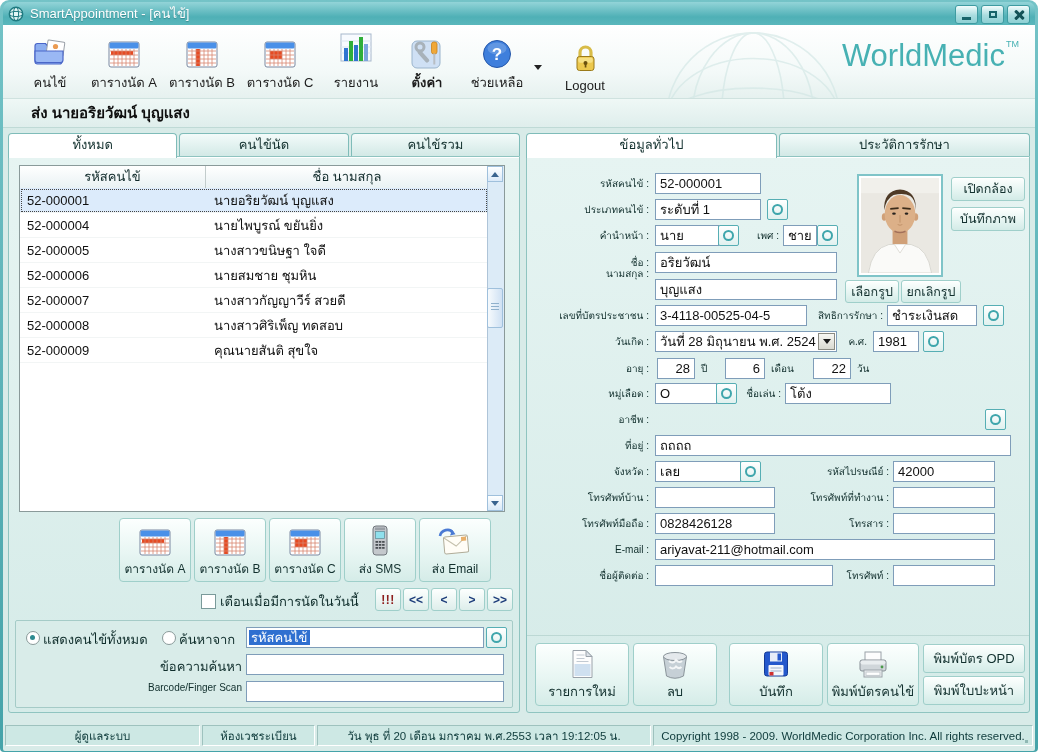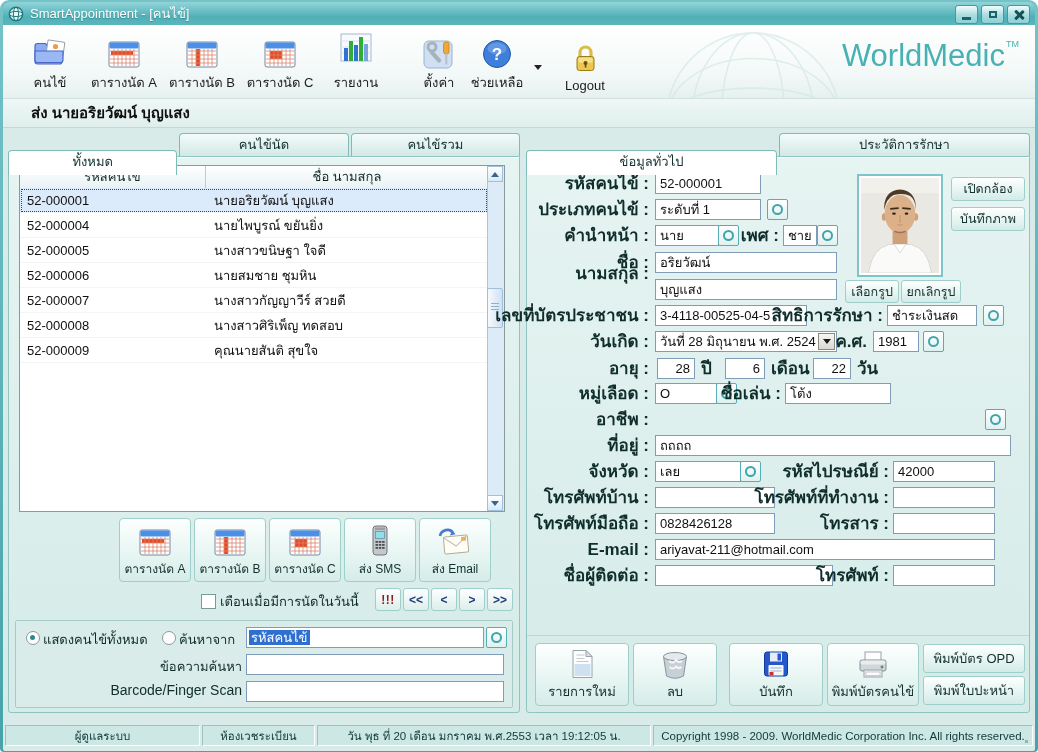--- a/index.html
+++ b/index.html
@@ -23,21 +23,21 @@
   .titem{position:absolute;top:5px;height:63px;display:flex;flex-direction:column;align-items:center;justify-content:flex-end;gap:2px;cursor:pointer;}
   .tlabel{font-size:13px;color:#1c1c1c;white-space:nowrap;}
   .tcaret{position:absolute;left:531px;top:40px;width:0;height:0;border-left:4px solid transparent;border-right:4px solid transparent;border-top:5px solid #222;cursor:pointer;}
   
   .headerbar{position:absolute;left:0;top:74px;right:0;height:29px;box-sizing:border-box;background:linear-gradient(#eff8f6,#dfeeec);border-bottom:1px solid #bfdad6;line-height:28px;font-weight:bold;font-size:15px;color:#0e0e0e;padding-left:28px;}
   
   .lpanel{position:absolute;left:5px;top:108px;width:512px;height:580px;}
   .rpanel{position:absolute;left:523px;top:108px;width:504px;height:580px;}
   .tabs{position:absolute;left:0;top:0;right:0;height:24px;display:flex;gap:2px;}
   .tab{flex:1;border:1px solid #7fbcb9;border-bottom:none;border-radius:4px 4px 0 0;background:linear-gradient(#f3fbfa,#d2e9e6);text-align:center;line-height:22px;font-size:13px;color:#12302e;height:22px;cursor:pointer;}
-  .tab.active{background:#fff;height:24px;position:relative;z-index:3;margin-top:17px;}
+  .tab.active{background:#fff;height:24px;position:relative;z-index:3;}
   .pbody{position:absolute;left:0;top:23px;right:0;bottom:0;background:linear-gradient(#e6f4f2,#d5ebe8);border:1px solid #8fc4c0;border-radius:0 0 3px 3px;box-shadow:inset 0 1px 0 #ffffff;}
   
   .grid{position:absolute;left:10px;top:8px;width:486px;height:347px;border:1px solid #8a9a9a;background:#fff;box-sizing:border-box;}
   .grid-head{position:absolute;left:0;top:0;right:16px;height:22px;background:linear-gradient(#ffffff,#e9f2f4);border-bottom:1px solid #b6c2c2;display:flex;}
   .gh{line-height:21px;font-size:13px;text-align:center;color:#102a2a;}
   .gh-id{width:185px;border-right:1px solid #c2cccc;}
   .gh-name{flex:1;}
   .grid-rows{position:absolute;left:0;top:22px;right:16px;bottom:0;overflow:hidden;}
   .grow{height:24px;display:flex;align-items:center;font-size:13px;color:#101010;border-bottom:1px solid #f2f5f5;cursor:pointer;}
   .grow .c-id{width:185px;padding-left:7px;box-sizing:border-box;}
@@ -65,21 +65,21 @@
   .filterbox{position:absolute;left:6px;top:463px;width:498px;height:88px;border:1px solid #a5cbc7;background:#d9ece9;border-radius:2px;box-sizing:border-box;}
   .radio{position:absolute;width:12px;height:12px;border:1px solid #8a9a9a;border-radius:50%;background:#fff;cursor:pointer;}
   .radio.sel::after{content:"";position:absolute;left:3px;top:3px;width:5px;height:5px;border-radius:50%;background:#2e8a90;}
   .flbl{position:absolute;font-size:13px;color:#0f2d2b;white-space:nowrap;}
   .combo1{position:absolute;left:230px;top:6px;width:238px;height:21px;background:#fff;border:1px solid #7f9db9;box-sizing:border-box;line-height:19px;font-size:13px;padding-left:2px;cursor:text;}
   .selspan{background:#2f6fd0;color:#fff;padding:0 2px;}
   .cbtn{position:absolute;width:21px;height:21px;background:linear-gradient(#ffffff,#e0f1ef);border:1px solid #56aeb4;border-radius:2px;box-sizing:border-box;display:flex;align-items:center;justify-content:center;cursor:pointer;}
   .cc{width:7px;height:7px;border:2px solid #3fa6ac;border-radius:50%;}
   .tb{position:absolute;height:21px;box-sizing:border-box;background:#fff;border:1px solid #7f9db9;font-size:13px;line-height:19px;padding:0 4px;white-space:nowrap;overflow:hidden;color:#101010;cursor:text;}
   .tr{text-align:right;}
-  .fl{position:absolute;font-size:17px;color:#0f2d2b;white-space:nowrap;line-height:21px;cursor:default;font-weight:bold;}
+  .fl{position:absolute;font-size:10px;color:#0f2d2b;white-space:nowrap;line-height:21px;cursor:default;}
   .dbtn{position:absolute;width:17px;height:17px;background:linear-gradient(#f7f7f3,#d9d9d1);border:1px solid #8a8a82;box-sizing:border-box;display:flex;align-items:center;justify-content:center;cursor:pointer;}
   .dtri{width:0;height:0;border-left:4px solid transparent;border-right:4px solid transparent;border-top:5px solid #1a1a1a;}
   
   .photo{position:absolute;left:330px;top:17px;width:86px;height:103px;border:2px solid #7fc4c8;background:#fff;box-sizing:border-box;padding:2px;}
   .photo svg{display:block;width:100%;height:100%;}
   .sbtn{position:absolute;border:1px solid #9fcfca;border-radius:3px;background:linear-gradient(#fdfffe,#e4f4f1 60%,#d3ebe7);box-shadow:inset 0 1px 0 #fff;font-size:12.5px;color:#12302e;display:flex;align-items:center;justify-content:center;cursor:pointer;white-space:nowrap;}
   .actdivider{position:absolute;left:0;right:0;top:478px;border-top:1px solid #bcd8d4;}
   .actions .bigbtn{position:absolute;height:63px;top:486px;}
   .opdbtn{position:absolute;left:396px;width:100px;height:27px;}
   
@@ -184,21 +184,21 @@
             <rect x="6" y="16" width="4" height="13" fill="#2f74d0"></rect>
             <rect x="11" y="9" width="4" height="20" fill="#2fae3a"></rect>
             <rect x="16" y="13" width="4" height="16" fill="#2f74d0"></rect>
             <rect x="21" y="5" width="4" height="24" fill="#2fae3a"></rect>
             <rect x="26" y="12" width="4" height="17" fill="#7aa4dc"></rect>
           </svg>
         </span>
         <span class="tlabel">รายงาน</span>
       </div>
 
-      <div class="titem" style="left:404px;width:64px;">
+      <div class="titem" style="left:392px;width:64px;font-weight:bold;">
         <span class="ticon">
           <svg width="34" height="32" viewBox="0 0 34 32">
             <rect x="2" y="3" width="28" height="27" rx="5" fill="#cfe0f4" stroke="#9ab4cc"></rect>
             <circle cx="10" cy="9" r="4" fill="none" stroke="#a8b2ba" stroke-width="3"></circle>
             <rect x="11" y="11" width="4.2" height="15" rx="1.8" transform="rotate(-42 13 18)" fill="#a8b2ba"></rect>
             <rect x="21.5" y="4" width="5.5" height="12" rx="2.2" fill="#f0a838" stroke="#c8821c" stroke-width=".8"></rect>
             <rect x="23.3" y="15.5" width="2" height="11" fill="#b8bec4"></rect>
           </svg>
         </span>
         <span class="tlabel">ตั้งค่า</span>
@@ -379,21 +379,21 @@
           <span class="radio" style="left:146px;top:10px;"></span>
           <span class="flbl" style="left:163px;top:8px;">ค้นหาจาก</span>
           <div class="combo1">
             <span class="selspan">รหัสคนไข้</span>
           </div>
           <div class="cbtn" style="left:470px;top:6px;">
               <span class="cc"></span>
             </div>
           <span class="flbl" style="right:270px;top:35px;">ข้อความค้นหา</span>
           <div class="tb" style="left:230px;top:33px;width:258px;"></div>
-          <span class="flbl" style="right:270px;top:61px;font-size:14px;">Barcode/Finger Scan</span>
+          <span class="flbl" style="right:270px;top:61px;font-size:10px;">Barcode/Finger Scan</span>
           <div class="tb" style="left:230px;top:60px;width:258px;"></div>
         </div>
       </div>
     </div>
 
     <div class="rpanel">
       <div class="tabs">
         <div class="tab active">ข้อมูลทั่วไป</div>
         <div class="tab">ประวัติการรักษา</div>
       </div>

